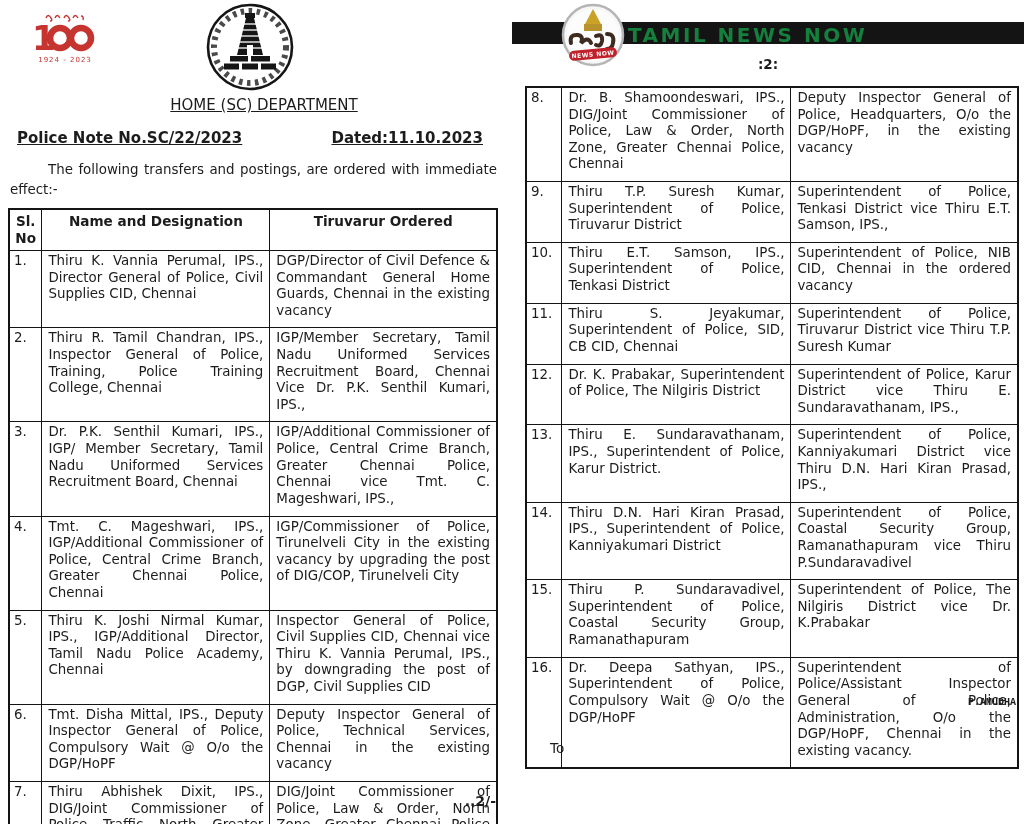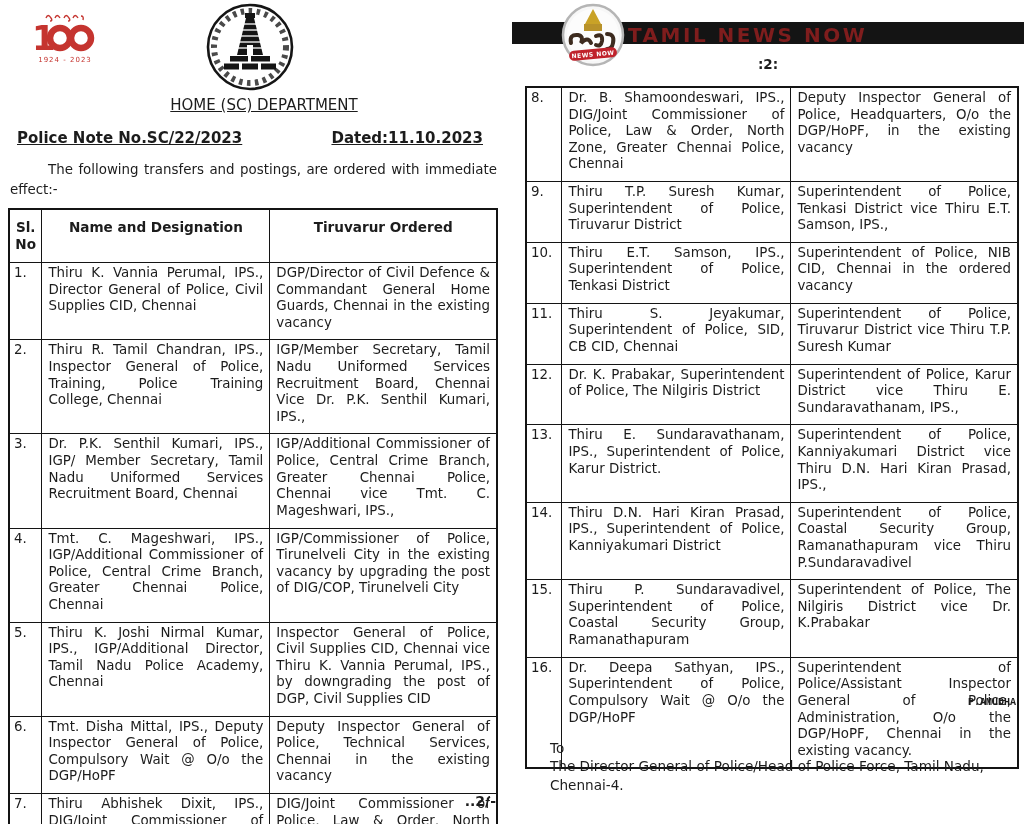--- a/index.html
+++ b/index.html
@@ -21,34 +21,34 @@
   .note-line{position:absolute;left:17px;right:29px;top:129px;display:flex;
              justify-content:space-between;font-size:15px;font-weight:bold;}
   .note-line span{text-decoration:underline;}
   .intro{position:absolute;left:10px;right:15px;top:160px;font-size:13.4px;
          line-height:1.5;text-align:justify;text-indent:38px;}
 
   
   .doc-table{border-collapse:collapse;width:100%;font-size:13.4px;
              border:2px solid #141414;}
   .doc-table th{border:1.6px solid #141414;font-weight:bold;text-align:center;
-                font-size:13.6px;padding:9px 2px;vertical-align:top;line-height:1.25;}
+                font-size:13.6px;padding:3px 2px;vertical-align:top;line-height:1.25;}
   .doc-table td{border:1.6px solid #141414;vertical-align:top;
                 padding:2px 6px 8px 6px;line-height:1.24;}
   td.cell-no{text-align:left;padding-left:4px;padding-right:2px;}
   td.cell-name,td.cell-post{text-align:justify;}
   #tbl1{position:absolute;left:8px;top:208px;width:490px;}
   #tbl2{position:absolute;left:13px;top:86px;width:494px;}
 
   .p1-footer{position:absolute;right:16px;top:793px;font-size:14px;font-weight:bold;}
 
   
   .banner-bar{position:absolute;left:0;top:22px;width:512px;height:22px;background:#141414;}
   .banner-title{position:absolute;left:116px;top:23px;font-size:20px;font-weight:bold;
-                color:#7f1d1d;letter-spacing:2.5px;white-space:nowrap;z-index:3;}
+                color:#15803d;letter-spacing:2.5px;white-space:nowrap;z-index:3;}
   .banner-logo{position:absolute;left:49px;top:3px;width:64px;height:64px;z-index:4;}
   .page-num{position:absolute;left:0;width:512px;top:56px;text-align:center;
             font-weight:bold;font-size:13.5px;}
 
   
   .signature{position:absolute;right:8px;top:697px;text-align:center;}
   .sig-name{font-weight:bold;font-size:10px;font-family:Liberation Mono, monospace;}
   .sig-title{font-size:13.6px;}
   .to-block{position:absolute;left:18px;right:2px;top:739px;font-size:13.6px;line-height:1.35;margin-left:20px;}
 </style>
@@ -245,15 +245,14 @@
       </tr>
     </tbody>
   </table>
 
   <div class="signature">
     <div class="sig-name">P.AMUDHA</div>
   </div>
 
   <div class="to-block">
     <div>To</div>
-    <div>The Director General of Police/Head of Police Force, Tamil Nadu, Chennai-4.</div>
   </div>
 </div>
 
 </body></html>

